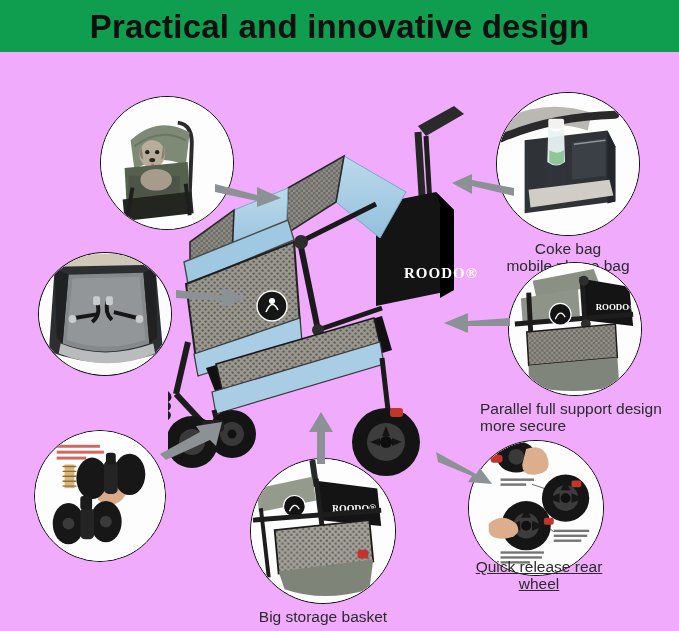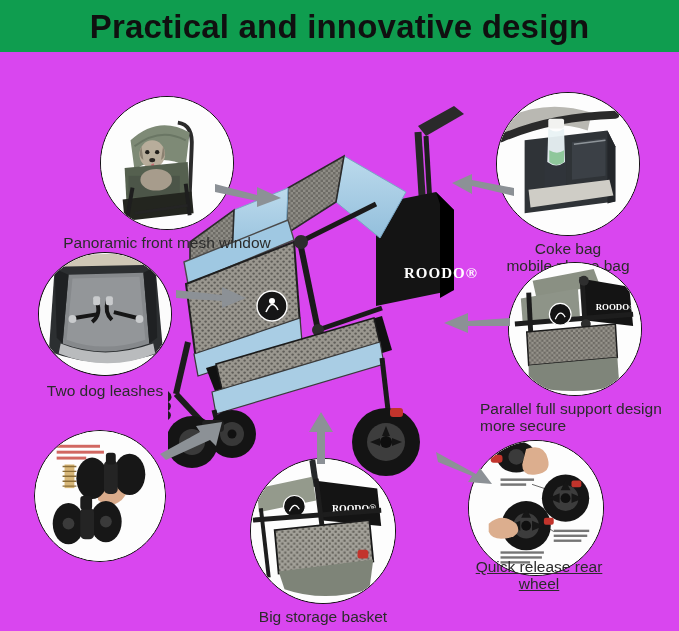--- a/index.html
+++ b/index.html
@@ -2,21 +2,21 @@
 <html><head>
 <meta charset="utf-8">
 <style>
   * { box-sizing: border-box; margin: 0; padding: 0; }
   html, body {
     width: 679px; height: 631px;
     background: #ffffff;
     font-family: "Liberation Sans", sans-serif;
     overflow: hidden;
   }
-  #page { position: relative; width: 679px; height: 631px; background: #d946ef; }
+  #page { position: relative; width: 679px; height: 631px; background: #f0abfc; }
 
   
   .header-bar {
     position: absolute; left: 0; top: 0;
     width: 679px; height: 52px;
     background: #0f9d4f;
     display: flex; align-items: center; justify-content: center;
   }
   .header-title {
     font-size: 33px; font-weight: 700; color: #101010;
@@ -172,21 +172,20 @@
           <path d="M22 104 l70 -8 l2 22 l-70 8 Z" fill="#23251f"></path>
 
           <ellipse cx="56" cy="84" rx="16" ry="11" fill="#a79c8c"></ellipse>
 
           <path d="M26 126 l6 -34" stroke="#1e1e1e" stroke-width="4" fill="none"></path>
           <path d="M90 120 l-4 -32" stroke="#1e1e1e" stroke-width="4" fill="none"></path>
           <path d="M34 118 l54 -8" stroke="#242424" stroke-width="3" fill="none"></path>
         </svg>
       </div>
     </div>
-    <div class="caption center" style="left:-52px; top:138px; width:238px;">Panoramic front mesh window</div>
   </div>
 
   <div class="arrow" style="left:215px; top:178px; width:70px; height:34px;">
     <svg viewBox="0 0 70 34" xmlns="http://www.w3.org/2000/svg">
       <path d="M0 6 L42 17 L42 9 L66 20 L42 29 L42 23 L0 14 Z" fill="#8c9196"></path>
     </svg>
   </div>
 
   <div class="callout" style="left:496px; top:92px; width:144px; height:144px;">
     <div class="bubble" style="width:144px;height:144px;">
@@ -248,21 +247,20 @@
 
           <rect x="55" y="44" width="7" height="9" rx="2" fill="#c9cbcd"></rect>
           <rect x="68" y="44" width="7" height="9" rx="2" fill="#c9cbcd"></rect>
           <circle cx="34" cy="67" r="4" fill="#c9cbcd"></circle>
           <circle cx="102" cy="67" r="4" fill="#c9cbcd"></circle>
 
           <path d="M22 92 q44 18 94 0 l2 10 q-48 20 -98 0 Z" fill="#b9bbbd"></path>
         </svg>
       </div>
     </div>
-    <div class="caption center" style="left:-32px; top:130px; width:198px;">Two dog leashes</div>
   </div>
 
   <div class="arrow" style="left:176px; top:282px; width:72px; height:30px;">
     <svg viewBox="0 0 72 30" xmlns="http://www.w3.org/2000/svg">
       <path d="M0 8 L46 13 L46 5 L70 16 L46 26 L46 19 L0 16 Z" fill="#8c9196"></path>
     </svg>
   </div>
 
   <div class="callout" style="left:508px; top:262px; width:134px; height:134px;">
     <div class="bubble" style="width:134px;height:134px;">

